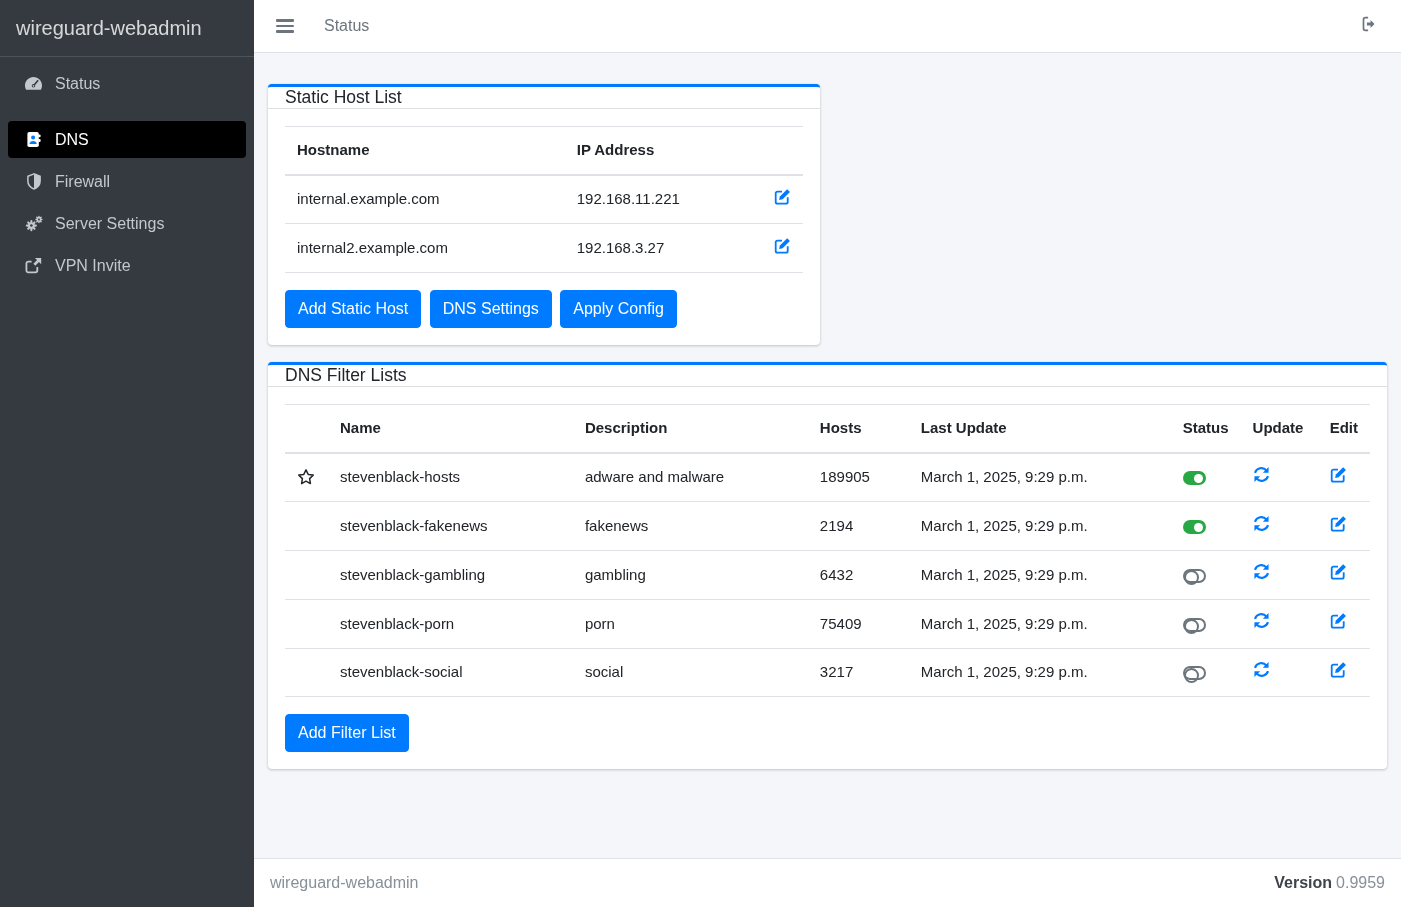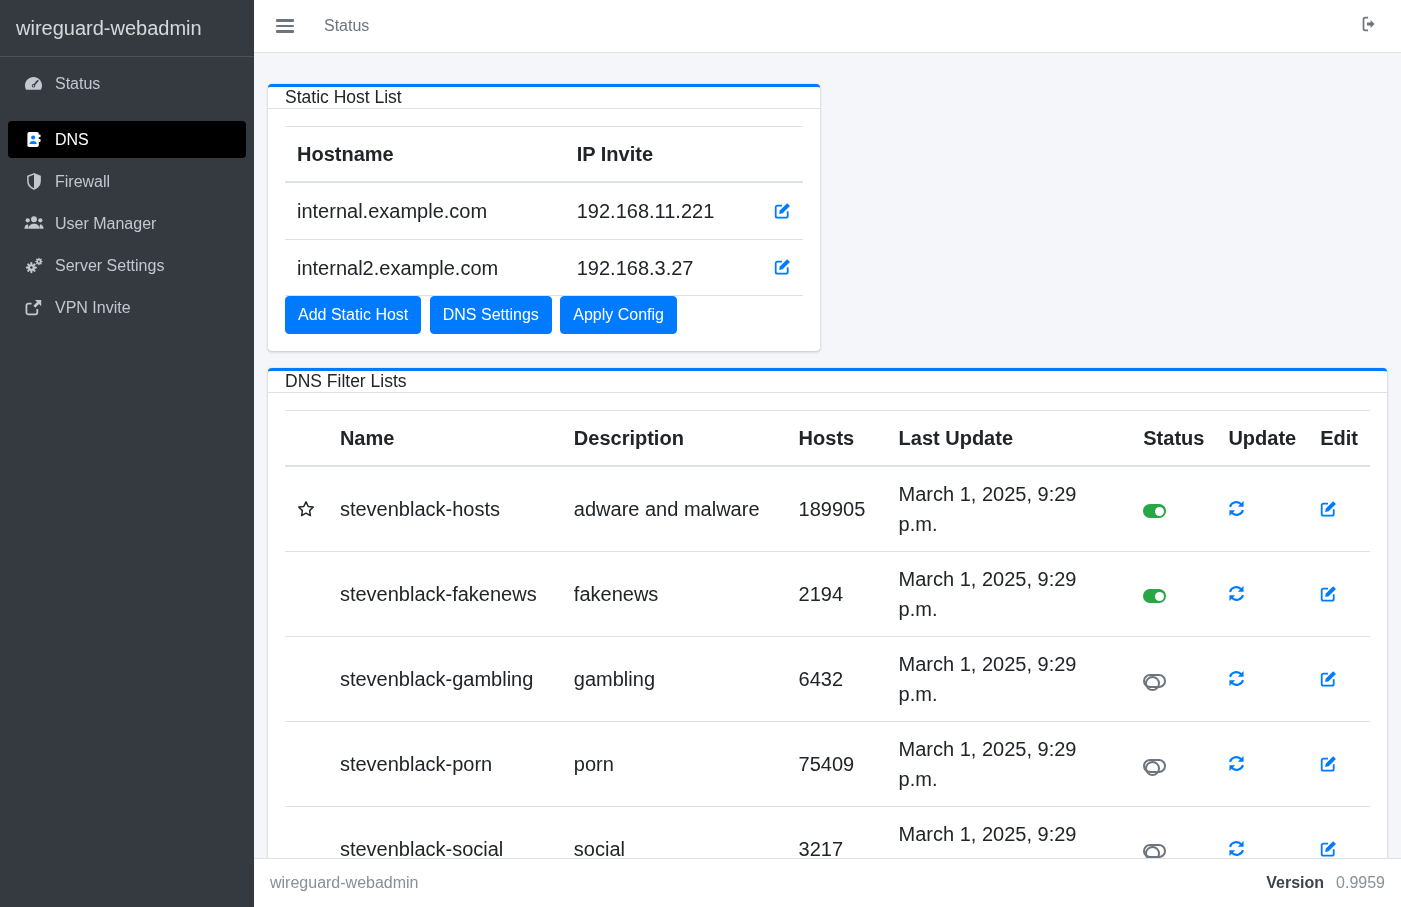--- a/index.html
+++ b/index.html
@@ -63,33 +63,33 @@
     box-shadow:0 0 1px rgba(0,0,0,.125), 0 1px 3px rgba(0,0,0,.2);
   }
   .card-static { width:552px; margin-bottom:17px; }
   .card-header { padding:0 17px; border-bottom:1px solid rgba(0,0,0,.125); }
   .card-title { margin:0; font-size:17.5px; font-weight:400; color:#212529; }
   .card-body { padding:17px; }
 
   table { width:100%; border-collapse:collapse; }
   th, td {
     padding:12px; text-align:left; vertical-align:middle;
-    border-top:1px solid #dee2e6; font-size:20px; line-height:1.5;
+    border-top:1px solid #dee2e6; font-size:15px; line-height:1.5;
   }
   thead th { border-bottom:2px solid #dee2e6; font-weight:700; color:#212529; }
   tbody tr:last-child td { border-bottom:1px solid #dee2e6; }
   td.cell-right { text-align:right; }
 
   .btn {
     display:inline-block; font-family:inherit; font-size:16px; line-height:1.5;
     background:#007bff; border:1px solid #007bff; color:#fff;
     padding:6px 12px; border-radius:4px; cursor:pointer;
   }
   .btn + .btn { margin-left:4px; }
-  .btn-row { }
+  .btn-row { margin-top:17px; }
 
   .icon-btn { display:inline-flex; align-items:center; cursor:pointer; color:#007bff; vertical-align:middle; }
 
   
   .toggle { position:relative; display:inline-block; width:23px; height:14px; vertical-align:middle; cursor:pointer; }
   .toggle-on { background:#28a745; border-radius:8px; }
   .toggle-on::after {
     content:""; position:absolute; top:2.5px; right:2.5px;
     width:9px; height:9px; border-radius:50%; background:#fff;
   }
@@ -101,21 +101,21 @@
   }
 
   .star-cell svg { display:block; }
 
   
   .footer {
     flex:0 0 auto; background:#fff; border-top:1px solid #dee2e6;
     padding:15px 16px; color:#869099;
     display:flex; justify-content:space-between; align-items:center;
   }
-  .footer .version strong { color:#3d444b; font-weight:700; margin-right:12px; }
+  .footer .version strong { color:#3d444b; font-weight:700; margin-right:4px; }
 </style>
 </head>
 <body>
 
 <aside class="sidebar">
   <a class="brand">wireguard-webadmin</a>
   <ul class="nav">
 
     <li>
         <a class="nav-link">
@@ -153,37 +153,20 @@
         <svg width="18" height="19" viewBox="0 0 18 18">
               <path d="M9 1.4 2.9 3.7v4.8c0 3.9 2.4 6.7 6.1 8 3.7-1.3 6.1-4.1 6.1-8V3.7z" fill="none" stroke="currentColor" stroke-width="1.5"></path>
               <path d="M9 1.4l6.1 2.3v4.8c0 3.9-2.4 6.7-6.1 8z" fill="currentColor"></path>
             </svg>
       </span>
       <span>Firewall</span>
     </a>
       </li>
 
 
-    <li>
-        <a class="nav-link">
-      <span class="nav-icon">
-        <svg width="20" height="19" viewBox="0 0 19 18">
-              <g fill="currentColor">
-                <circle cx="9.5" cy="5" r="2.8"></circle>
-                <path d="M4.3 13.9c0-2.9 2.3-4.7 5.2-4.7s5.2 1.8 5.2 4.7z"></path>
-                <circle cx="3.5" cy="6" r="2"></circle>
-                <path d="M.4 13.9c0-2.3 1.3-3.8 3.1-4.3.5.9.8 1.8.8 2.8v1.5z"></path>
-                <circle cx="15.5" cy="6" r="2"></circle>
-                <path d="M18.6 13.9c0-2.3-1.3-3.8-3.1-4.3-.5.9-.8 1.8-.8 2.8v1.5z"></path>
-              </g>
-            </svg>
-      </span>
-      <span>User Manager</span>
-    </a>
-      </li>
 
     <li>
         <a class="nav-link">
       <span class="nav-icon">
         <svg width="20" height="19" viewBox="0 0 19 18">
               <g stroke="currentColor" stroke-width="2" stroke-linecap="round">
                 <path d="M7 6.7v8.6M2.7 11H11.3M4 8l6 6M10 8l-6 6"></path>
               </g>
               <circle cx="7" cy="11" r="3" fill="currentColor"></circle>
               <circle cx="7" cy="11" r="1.2" fill="#343a40"></circle>
@@ -243,21 +226,21 @@
       <div class="card-body">
         <table>
           <colgroup>
               <col style="width:54%">
               <col>
               <col style="width:40px">
             </colgroup>
           <thead>
             <tr>
               <th>Hostname</th>
-              <th>IP Invite</th>
+              <th>IP Address</th>
               <th></th>
             </tr>
           </thead>
           <tbody>
             <tr>
               <td>internal.example.com</td>
               <td>192.168.11.221</td>
               <td class="cell-right"><a class="icon-btn">
                     <span><svg width="17" height="17" viewBox="0 0 16 16">
                         <path d="M12.9 8.8v4.3c0 .9-.7 1.6-1.6 1.6H3.2c-.9 0-1.6-.7-1.6-1.6V5c0-.9.7-1.6 1.6-1.6h4.3" fill="none" stroke="currentColor" stroke-width="1.7"></path>

